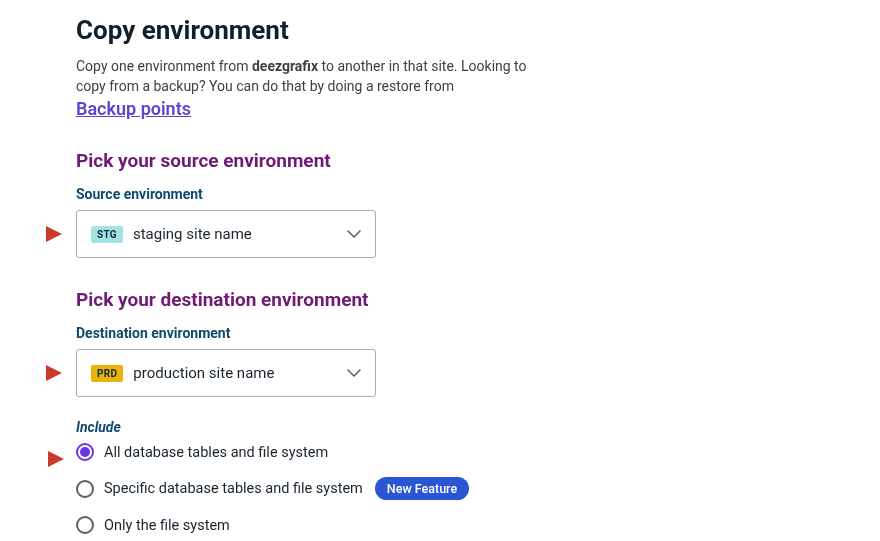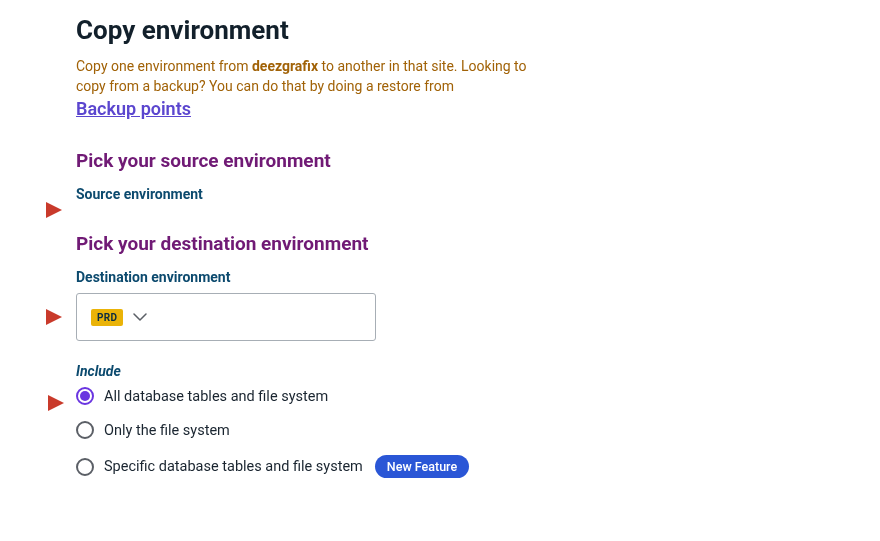--- a/index.html
+++ b/index.html
@@ -15,21 +15,21 @@
       width: 880px;
     }
     .page-title {
       font-size: 26px;
       font-weight: 700;
       color: #12202b;
       margin-bottom: 12px;
     }
     .intro {
       font-size: 14px;
-      color: #a16207;
+      color: #404040;
       line-height: 1.4;
       max-width: 520px;
     }
     .intro .bold {
       font-weight: 700;
     }
     .backup-link {
       display: inline-block;
       color: #5b46cf;
       font-weight: 600;
@@ -160,28 +160,38 @@
   <span>Copy one environment from </span><span class="bold">deezgrafix</span><span> to another in that site. Looking to</span>
   <br>
   <span>copy from a backup? You can do that by doing a restore from</span>
 </p>
 <a href="#" class="backup-link">Backup points</a>
 
 <h2 class="section-heading">Pick your source environment</h2>
 <div class="field-label">Source environment</div>
 <div class="select-row">
   <div class="arrow-marker"></div>
+  <div class="select-box">
+    <span class="env-badge stg">STG</span>
+    <span class="select-text">staging site name</span>
+    <span class="chevron-down">
+      <svg viewBox="0 0 14 8" width="14" height="8">
+          <path d="M1 1 L7 7 L13 1" stroke="#5b5f66" stroke-width="1.5" fill="none" stroke-linecap="round" stroke-linejoin="round"></path>
+        </svg>
+    </span>
+  </div>
 </div>
 
 <h2 class="section-heading">Pick your destination environment</h2>
 <div class="field-label">Destination environment</div>
 <div class="select-row">
   <div class="arrow-marker"></div>
   <div class="select-box">
     <span class="env-badge prd">PRD</span>
+    <span class="select-text">production site name</span>
     <span class="chevron-down">
       <svg viewBox="0 0 14 8" width="14" height="8">
           <path d="M1 1 L7 7 L13 1" stroke="#5b5f66" stroke-width="1.5" fill="none" stroke-linecap="round" stroke-linejoin="round"></path>
         </svg>
     </span>
   </div>
 </div>
 
 <div class="field-label" style="margin-top:22px;font-style:italic;">Include</div>
 
@@ -190,25 +200,25 @@
   <div class="radio-row">
     <div class="arrow-marker radio-arrow"></div>
     <span class="radio-outer selected">
       <span class="radio-inner"></span>
     </span>
     <span class="radio-label">All database tables and file system</span>
   </div>
 
   <div class="radio-row">
     <span class="radio-outer"></span>
-    <span class="radio-label">Only the file system</span>
+    <span class="radio-label">Specific database tables and file system</span>
+    <span class="new-feature">New Feature</span>
   </div>
 
   <div class="radio-row">
     <span class="radio-outer"></span>
-    <span class="radio-label">Specific database tables and file system</span>
-    <span class="new-feature">New Feature</span>
+    <span class="radio-label">Only the file system</span>
   </div>
 
 </div>
 
 
 
 
 </body></html>

